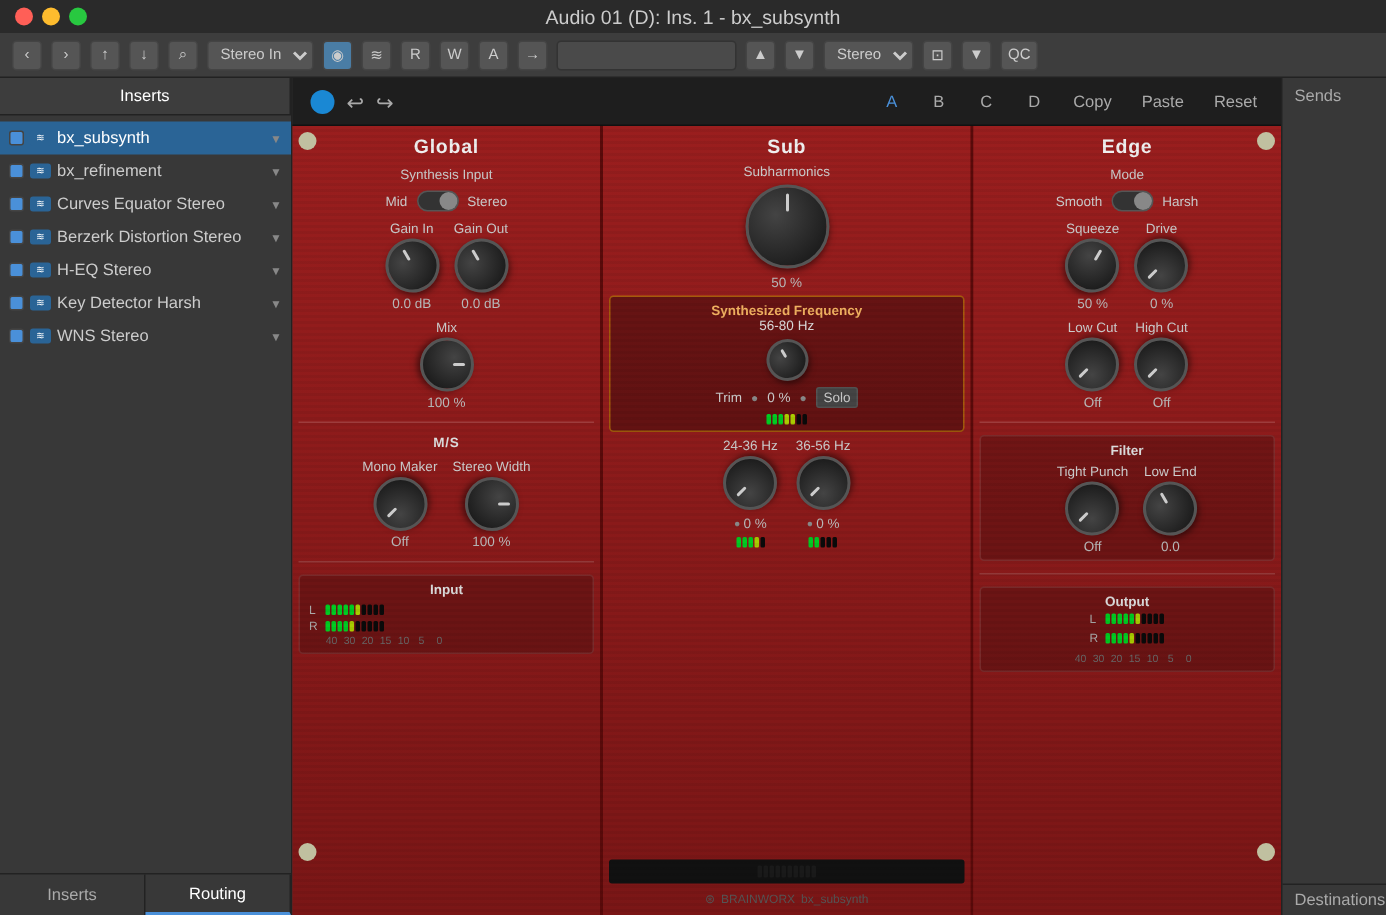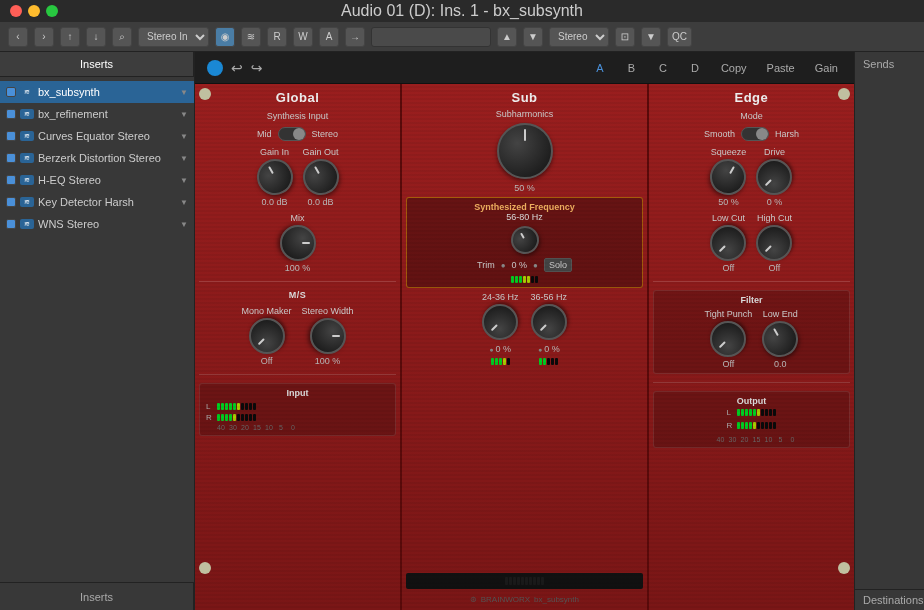--- a/index.html
+++ b/index.html
@@ -30,21 +30,21 @@
     .tb-btn {
       width: 12px; height: 12px;
       border-radius: 50%;
       border: none;
       cursor: pointer;
     }
     .tb-close { background: #ff5f57; }
     .tb-min { background: #febc2e; }
     .tb-max { background: #28c840; }
     .titlebar-title {
-      font-size: 16px;
+      font-size: 13px;
       color: #ccc;
     }
 
     
     .toolbar {
       height: 30px;
       background: #3d3d3d;
       display: flex;
       align-items: center;
       padding: 0 8px;
@@ -680,39 +680,42 @@
         <span class="insert-arrow">▼</span>
       </div>
     </div>
 
     <div class="sidebar-empty"></div>
 
     <div class="sidebar-bottom-tabs">
       <div class="sidebar-bottom-tab">
         <span>Inserts</span>
       </div>
+      <div class="sidebar-bottom-tab active">
+        <span>Routing</span>
+      </div>
     </div>
   </div>
 
   <div class="plugin-area">
 
     <div class="plugin-header">
       <div class="plugin-header-left">
         <button class="power-btn"></button>
         <button class="undo-btn">↩</button>
         <button class="redo-btn">↪</button>
       </div>
       <div class="preset-btns">
         <button class="preset-letter active">A</button>
         <button class="preset-letter">B</button>
         <button class="preset-letter">C</button>
         <button class="preset-letter">D</button>
         <button class="preset-btn">Copy</button>
         <button class="preset-btn">Paste</button>
-        <button class="preset-btn">Gain</button>
+        <button class="preset-btn">Reset</button>
       </div>
     </div>
 
     <div class="plugin-body">
       <div class="corner-tl"></div>
       <div class="corner-tr"></div>
       <div class="corner-bl"></div>
       <div class="corner-br"></div>
 
       <div class="panels-row">

